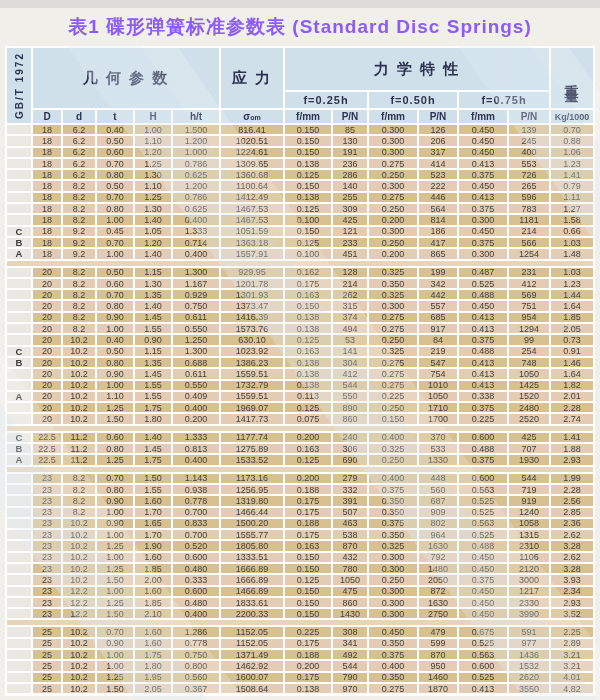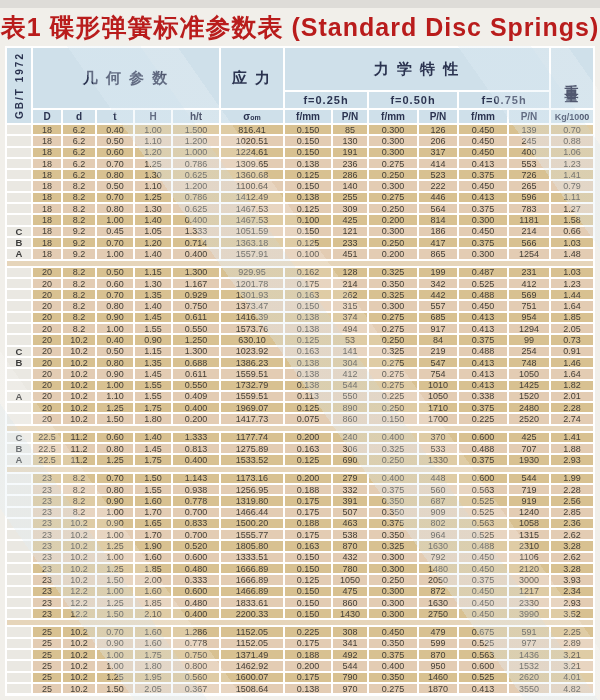--- a/index.html
+++ b/index.html
@@ -1,20 +1,20 @@
 <!DOCTYPE html>
 <html><head>
 <meta charset="utf-8">
 <style>
   * { margin:0; padding:0; box-sizing:border-box; }
   html,body { width:600px; height:700px; overflow:hidden;
     font-family:"Liberation Sans","DejaVu Sans",sans-serif; background:#f1efea; }
   .top-strip { height:8px; background:#dedcd8; }
   .title-bar { height:38px; display:flex; align-items:center; justify-content:center; }
-  .title-bar h1 { font-size:25px; font-weight:bold; color:#b91c1c; letter-spacing:1px; }
+  .title-bar h1 { font-size:19px; font-weight:bold; color:#8b5cf6; letter-spacing:1px; }
 
   .table-wrap { position:absolute; left:5px; top:46px; width:590px; height:650px;
     background:#ffffff; padding:2px 0 0 2px; }
 
   .trow { display:grid;
     grid-template-columns:26px 30px 34px 38px 38px 48px 64px 48px 36px 50px 40px 50px 42px 44px; }
   .trow > div { border-right:2px solid #fff; border-bottom:2px solid #fff;
     display:flex; align-items:center; justify-content:center; overflow:hidden; }
 
   

